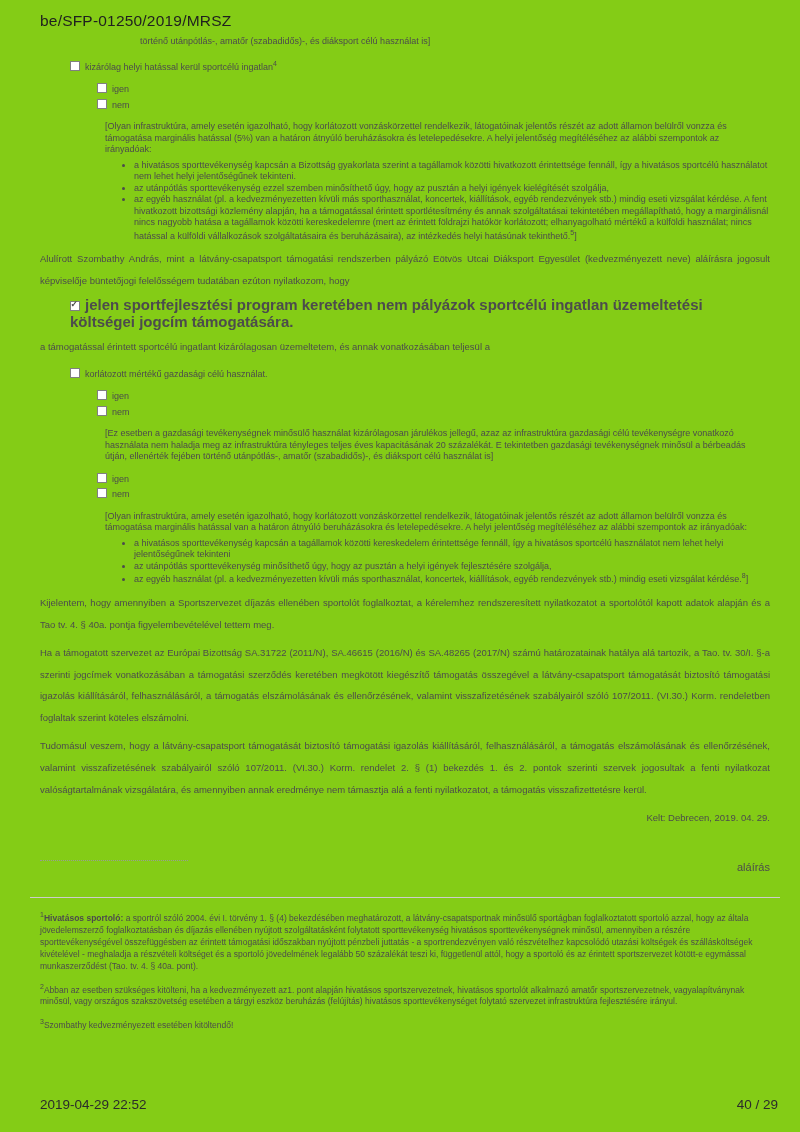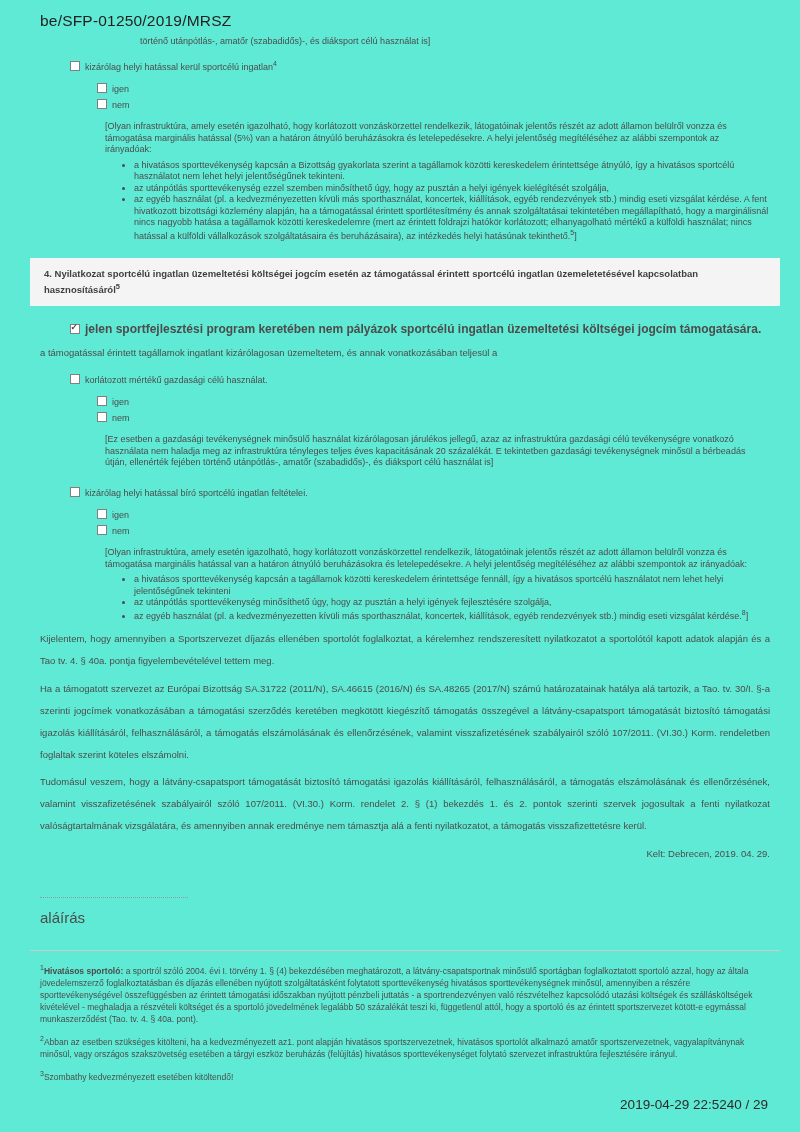--- a/index.html
+++ b/index.html
@@ -1,17 +1,17 @@
 <!DOCTYPE html>
 <html><head>
 <meta charset="utf-8">
 <style>
   html,body { margin:0; padding:0; background:#fff; }
   .page {
-    width:800px; height:1132px; position:relative; background:#5eead4;
+    width:800px; height:1132px; position:relative; background:#84cc16;
     font-family:"Liberation Sans", sans-serif; color:#4c4c4c;
     box-sizing:border-box; padding:12px 30px 0 40px; overflow:hidden;
   }
   .title { font-size:15.5px; font-weight:400; color:#1f1f1f; margin:0 0 6px 0; letter-spacing:0.2px; }
   .s { font-size:9px; line-height:1.28; }
   .cont { margin-left:100px; margin-top:0; }
   .lvl1 { margin-left:30px; }
   .lvl2 { margin-left:57px; }
   .row { margin-top:3px; }
   .mt10 { margin-top:10px; }
@@ -21,38 +21,38 @@
   ul.blt { margin:4px 0 0 82px; padding-left:12px; max-width:638px; }
   ul.blt li { margin:0; padding:0; }
   .sec-head {
     background:#f4f4f4; margin:16px -10px 8px -10px; padding:8px 14px;
     font-size:9.5px; font-weight:700; line-height:1.6; color:#3f3f3f;
   }
   .sec-head sup { font-size:7.5px; }
   .p { font-size:9.5px; line-height:2.3; text-align:justify; margin:6px 0 0 0; }
   .p.nojust { text-align:right; }
   .bold { font-weight:700; }
-  .decl { font-size:12px; margin-top:16px; }
+  .decl { font-size:15px; margin-top:4px; }
   .cb {
     display:inline-block; width:8px; height:8px; border:1px solid #808080;
     background:#fff; margin-right:5px; vertical-align:-1px; position:relative;
   }
   .cb.checked::after {
     content:"\2713"; position:absolute; left:-0.5px; top:-2.5px;
     font-size:9px; color:#4c4c4c;
   }
   sup { font-size:7px; }
   .sig-line { width:148px; border-bottom:1px dotted #999; height:8px; margin-top:24px; }
-  .sig-label { font-size:15px; margin-top:11px; }
+  .sig-label { font-size:11px; margin-top:0;text-align:right; }
   .rule { border:0; border-top:1px solid #ccc; margin:24px -10px 12px -10px; }
   .fn { font-size:8.5px; line-height:1.42; margin:0 0 9px 0; text-align:left; }
   .fn sup { font-size:7px; }
   .footer {
-    position:absolute; left:40px; right:32px; bottom:20px;
-    display:flex; justify-content:flex-end; font-size:13.5px; color:#2b2b2b;margin-left:32px;
+    position:absolute; left:40px; right:22px; bottom:20px;
+    display:flex; justify-content:space-between; font-size:13.5px; color:#2b2b2b;
   }
 </style>
 </head>
 <body>
 
 <div class="page">
 
   <h1 class="title">be/SFP-01250/2019/MRSZ</h1>
 
   <div class="cont s">történő utánpótlás-, amatőr (szabadidős)-, és diáksport célú használat is]</div>
@@ -64,52 +64,47 @@
   <div class="row lvl2 s mt10">
     <span class="cb"></span><span>igen</span>
   </div>
   <div class="row lvl2 s">
     <span class="cb"></span><span>nem</span>
   </div>
 
   <div class="info s">[Olyan infrastruktúra, amely esetén igazolható, hogy korlátozott vonzáskörzettel rendelkezik, látogatóinak jelentős részét az adott államon belülről vonzza és támogatása marginális hatással (5%) van a határon átnyúló beruházásokra és letelepedésekre. A helyi jelentőség megítéléséhez az alábbi szempontok az irányadóak:</div>
 
   <ul class="blt s">
-    <li>a hivatásos sporttevékenység kapcsán a Bizottság gyakorlata szerint a tagállamok közötti kereskedelem érintettsége átnyúló, így a hivatásos sportcélú használatot nem lehet helyi jelentőségűnek tekinteni.</li>
+    <li>a hivatásos sporttevékenység kapcsán a Bizottság gyakorlata szerint a tagállamok közötti hivatkozott érintettsége fennáll, így a hivatásos sportcélú használatot nem lehet helyi jelentőségűnek tekinteni.</li>
     <li>az utánpótlás sporttevékenység ezzel szemben minősíthető úgy, hogy az pusztán a helyi igények kielégítését szolgálja,</li>
     <li><span>az egyéb használat (pl. a kedvezményezetten kívüli más sporthasználat, koncertek, kiállítások, egyéb rendezvények stb.) mindig eseti vizsgálat kérdése. A fent hivatkozott bizottsági közlemény alapján, ha a támogatással érintett sportlétesítmény és annak szolgáltatásai tekintetében megállapítható, hogy a marginálisnál nincs nagyobb hatása a tagállamok közötti kereskedelemre (mert az érintett földrajzi hatókör korlátozott; elhanyagolható mértékű a külföldi használat; nincs hatással a külföldi vállalkozások szolgáltatásaira és beruházásaira), az intézkedés helyi hatásúnak tekinthető.</span><sup>5</sup><span>]</span></li>
   </ul>
 
-  <div class="sec-head">
-    <span>4. Nyilatkozat sportcélú ingatlan üzemeltetési költségei jogcím esetén az támogatással érintett sportcélú ingatlan üzemeletetésével kapcsolatban hasznosításáról</span><sup>5</sup>
-  </div>
 
+  <p class="p">Alulírott Szombathy András, mint a látvány-csapatsport támogatási rendszerben pályázó Eötvös Utcai Diáksport Egyesület (kedvezményezett neve) aláírásra jogosult képviselője büntetőjogi felelősségem tudatában ezúton nyilatkozom, hogy</p>
 
   <div class="row lvl1 decl bold">
     <span class="cb checked"></span><span>jelen sportfejlesztési program keretében nem pályázok sportcélú ingatlan üzemeltetési költségei jogcím támogatására.</span>
   </div>
 
-  <p class="p">a támogatással érintett tagállamok ingatlant kizárólagosan üzemeltetem, és annak vonatkozásában teljesül a</p>
+  <p class="p">a támogatással érintett sportcélú ingatlant kizárólagosan üzemeltetem, és annak vonatkozásában teljesül a</p>
 
   <div class="row lvl1 s mt10">
     <span class="cb"></span><span>korlátozott mértékű gazdasági célú használat.</span>
   </div>
 
   <div class="row lvl2 s mt10">
     <span class="cb"></span><span>igen</span>
   </div>
   <div class="row lvl2 s">
     <span class="cb"></span><span>nem</span>
   </div>
 
   <div class="info s">[Ez esetben a gazdasági tevékenységnek minősülő használat kizárólagosan járulékos jellegű, azaz az infrastruktúra gazdasági célú tevékenységre vonatkozó használata nem haladja meg az infrastruktúra tényleges teljes éves kapacitásának 20 százalékát. E tekintetben gazdasági tevékenységnek minősül a bérbeadás útján, ellenérték fejében történő utánpótlás-, amatőr (szabadidős)-, és diáksport célú használat is]</div>
 
-  <div class="row lvl1 s mt18">
-    <span class="cb"></span><span>kizárólag helyi hatással bíró sportcélú ingatlan feltételei.</span>
-  </div>
 
   <div class="row lvl2 s mt10">
     <span class="cb"></span><span>igen</span>
   </div>
   <div class="row lvl2 s">
     <span class="cb"></span><span>nem</span>
   </div>
 
   <div class="info s mt12">[Olyan infrastruktúra, amely esetén igazolható, hogy korlátozott vonzáskörzettel rendelkezik, látogatóinak jelentős részét az adott államon belülről vonzza és támogatása marginális hatással van a határon átnyúló beruházásokra és letelepedésekre. A helyi jelentőség megítéléséhez az alábbi szempontok az irányadóak:</div>
 

